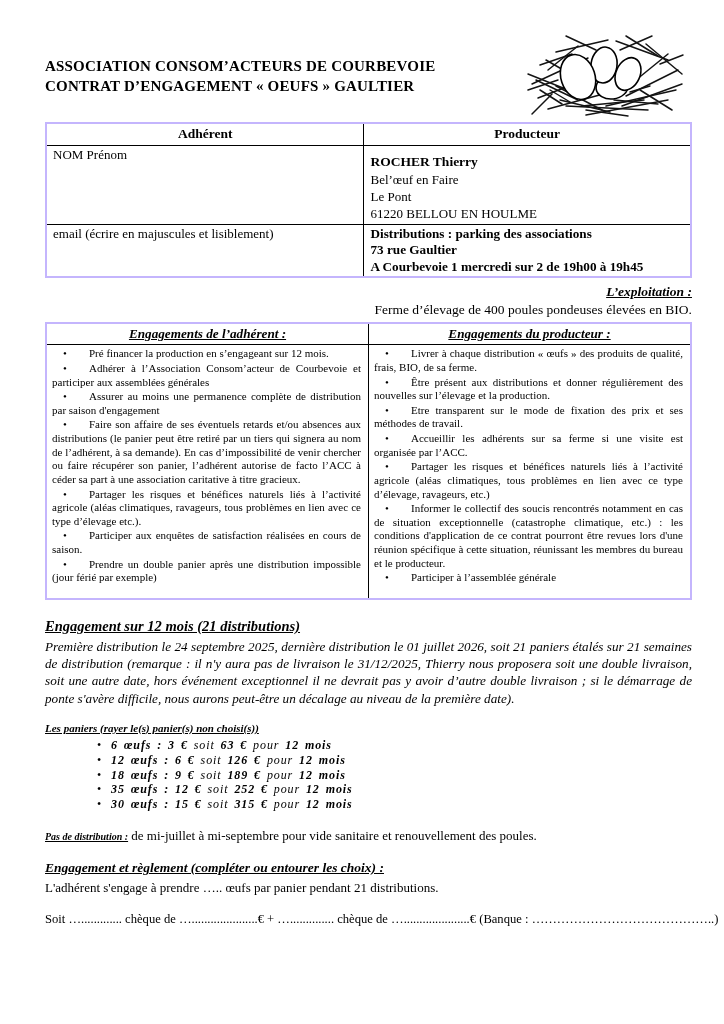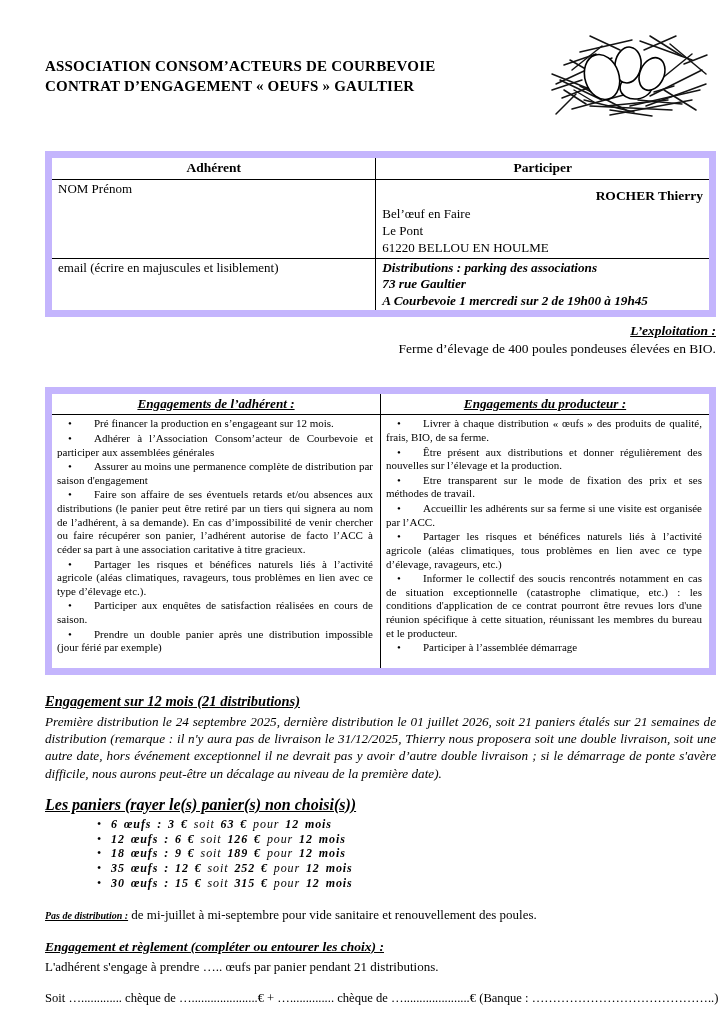--- a/index.html
+++ b/index.html
@@ -2,53 +2,53 @@
 <html lang="fr"><head>
 <meta charset="utf-8">
 <style>
   html,body{margin:0;padding:0;background:#fff;}
   body{
     width:724px;height:1024px;
     font-family:"Liberation Serif","DejaVu Serif",serif;
     color:#000;font-size:13px;line-height:1.25;
     overflow:hidden;
   }
-  .page{box-sizing:border-box;width:724px;height:1024px;padding:30px 8px 0 45px;}
+  .page{box-sizing:border-box;width:724px;height:1024px;padding:30px 32px 0 45px;}
 
   
   .hdr{display:flex;justify-content:space-between;align-items:flex-start;height:92px;}
   .titles{padding-top:26px;font-weight:bold;font-size:15px;line-height:1.35;letter-spacing:.2px;}
   .nest{margin-right:6px;}
 
   
-  table{width:100%;border-collapse:collapse;border:7px solid #c4b5fd;table-layout:fixed;margin-top:29px;}
+  table{width:100%;border-collapse:collapse;border:2px solid #c4b5fd;table-layout:fixed;}
   th,td{border:1px solid #000;vertical-align:top;padding:1px 6px;}
   th{font-size:13.5px;padding:2px 4px;}
   .t1 col.c1{width:49.3%;} .t1 col.c2{width:50.7%;}
   .t1 td{font-size:13px;}
   .t1 .cell-nom{height:70px;}
-  .t1 .prod-name{font-weight:bold;padding-top:7px;font-size:13.5px;text-align:right;}
+  .t1 .prod-name{font-weight:bold;padding-top:7px;font-size:13.5px;}
   .t1 .prod-line{padding-top:1px;}
-  .t1 .bold-line{font-weight:bold;font-size:13.2px;font-style:italic;}
+  .t1 .bold-line{font-weight:bold;font-size:13.2px;}
 
   .h{font-weight:bold;font-style:italic;text-decoration:underline;}
   .sec-exploit{margin-top:6px;font-size:13.5px;text-align:right;}
   .sec-exploit-txt{margin:1px 0 3px 0;}
 
   .t2 th{font-size:13.2px;}
   .t2 td{width:50%;padding:2px 7px 12px 5px;text-align:justify;font-size:11px;line-height:1.24;}
   .li{margin:0 0 1px 0;text-indent:11px;}
   .blt{display:inline-block;width:0;margin-right:26px;text-indent:0;}
 
   .sec-duree{margin-top:17px;}
   .sec-duree .h{font-size:14.5px;}
   .duree-par{margin:3px 0 0 0;font-style:italic;font-size:13.2px;line-height:1.3;text-align:justify;}
 
   .sec-paniers{margin-top:13px;}
-  .sec-paniers .h{font-size:16px;}
+  .sec-paniers .h{font-size:11px;}
   .panier-list{margin:3px 0 0 0;}
   .panier{text-indent:52px;font-size:12px;letter-spacing:.9px;word-spacing:2px;line-height:1.15;margin-bottom:1px;}
   .panier .blt{margin-right:14px;}
   .bi{font-weight:bold;font-style:italic;}
   .it{font-style:italic;}
 
   .sec-pas{margin-top:16px;font-size:13px;}
   .sec-pas .h{font-size:10px;}
 
   .sec-regl{margin-top:16px;}
@@ -117,21 +117,21 @@
   </div>
 
   <table class="t1">
     <colgroup>
         <col class="c1">
         <col class="c2">
       </colgroup>
     <tbody>
         <tr>
       <th>Adhérent</th>
-      <th>Participer</th>
+      <th>Producteur</th>
     </tr>
     <tr>
       <td class="cell-nom">NOM Prénom</td>
       <td>
         <div class="prod-name">ROCHER Thierry</div>
         <div class="prod-line">Bel’œuf en Faire</div>
         <div class="prod-line">Le Pont</div>
         <div class="prod-line">61220 BELLOU EN HOULME</div>
       </td>
     </tr>
@@ -167,21 +167,21 @@
         <div class="li"><span class="blt">•</span><span>Participer aux enquêtes de satisfaction réalisées en cours de saison.</span></div>
         <div class="li"><span class="blt">•</span><span>Prendre un double panier après une distribution impossible (jour férié par exemple)</span></div>
       </td>
       <td>
         <div class="li"><span class="blt">•</span><span>Livrer à chaque distribution « œufs » des produits de qualité, frais, BIO, de sa ferme.</span></div>
         <div class="li"><span class="blt">•</span><span>Être présent aux distributions et donner régulièrement des nouvelles sur l’élevage et la production.</span></div>
         <div class="li"><span class="blt">•</span><span>Etre transparent sur le mode de fixation des prix et ses méthodes de travail.</span></div>
         <div class="li"><span class="blt">•</span><span>Accueillir les adhérents sur sa ferme si une visite est organisée par l’ACC.</span></div>
         <div class="li"><span class="blt">•</span><span>Partager les risques et bénéfices naturels liés à l’activité agricole (aléas climatiques, tous problèmes en lien avec ce type d’élevage, ravageurs, etc.)</span></div>
         <div class="li"><span class="blt">•</span><span>Informer le collectif des soucis rencontrés notamment en cas de situation exceptionnelle (catastrophe climatique, etc.) : les conditions d'application de ce contrat pourront être revues lors d'une réunion spécifique à cette situation, réunissant les membres du bureau et le producteur.</span></div>
-        <div class="li"><span class="blt">•</span><span>Participer à l’assemblée démarrage</span></div>
+        <div class="li"><span class="blt">•</span><span>Participer à l’assemblée générale</span></div>
       </td>
     </tr>
   </tbody>
     </table>
 
   <div class="sec-duree">
     <span class="h">Engagement sur 12 mois (21 distributions)</span>
     <p class="duree-par">Première distribution le 24 septembre 2025, dernière distribution le 01 juillet 2026, soit 21 paniers étalés sur 21 semaines de distribution (remarque : il n'y aura pas de livraison le 31/12/2025, Thierry nous proposera soit une double livraison, soit une autre date, hors événement exceptionnel il ne devrait pas y avoir d’autre double livraison ; si le démarrage de ponte s'avère difficile, nous aurons peut-être un décalage au niveau de la première date).</p>
   </div>
 

